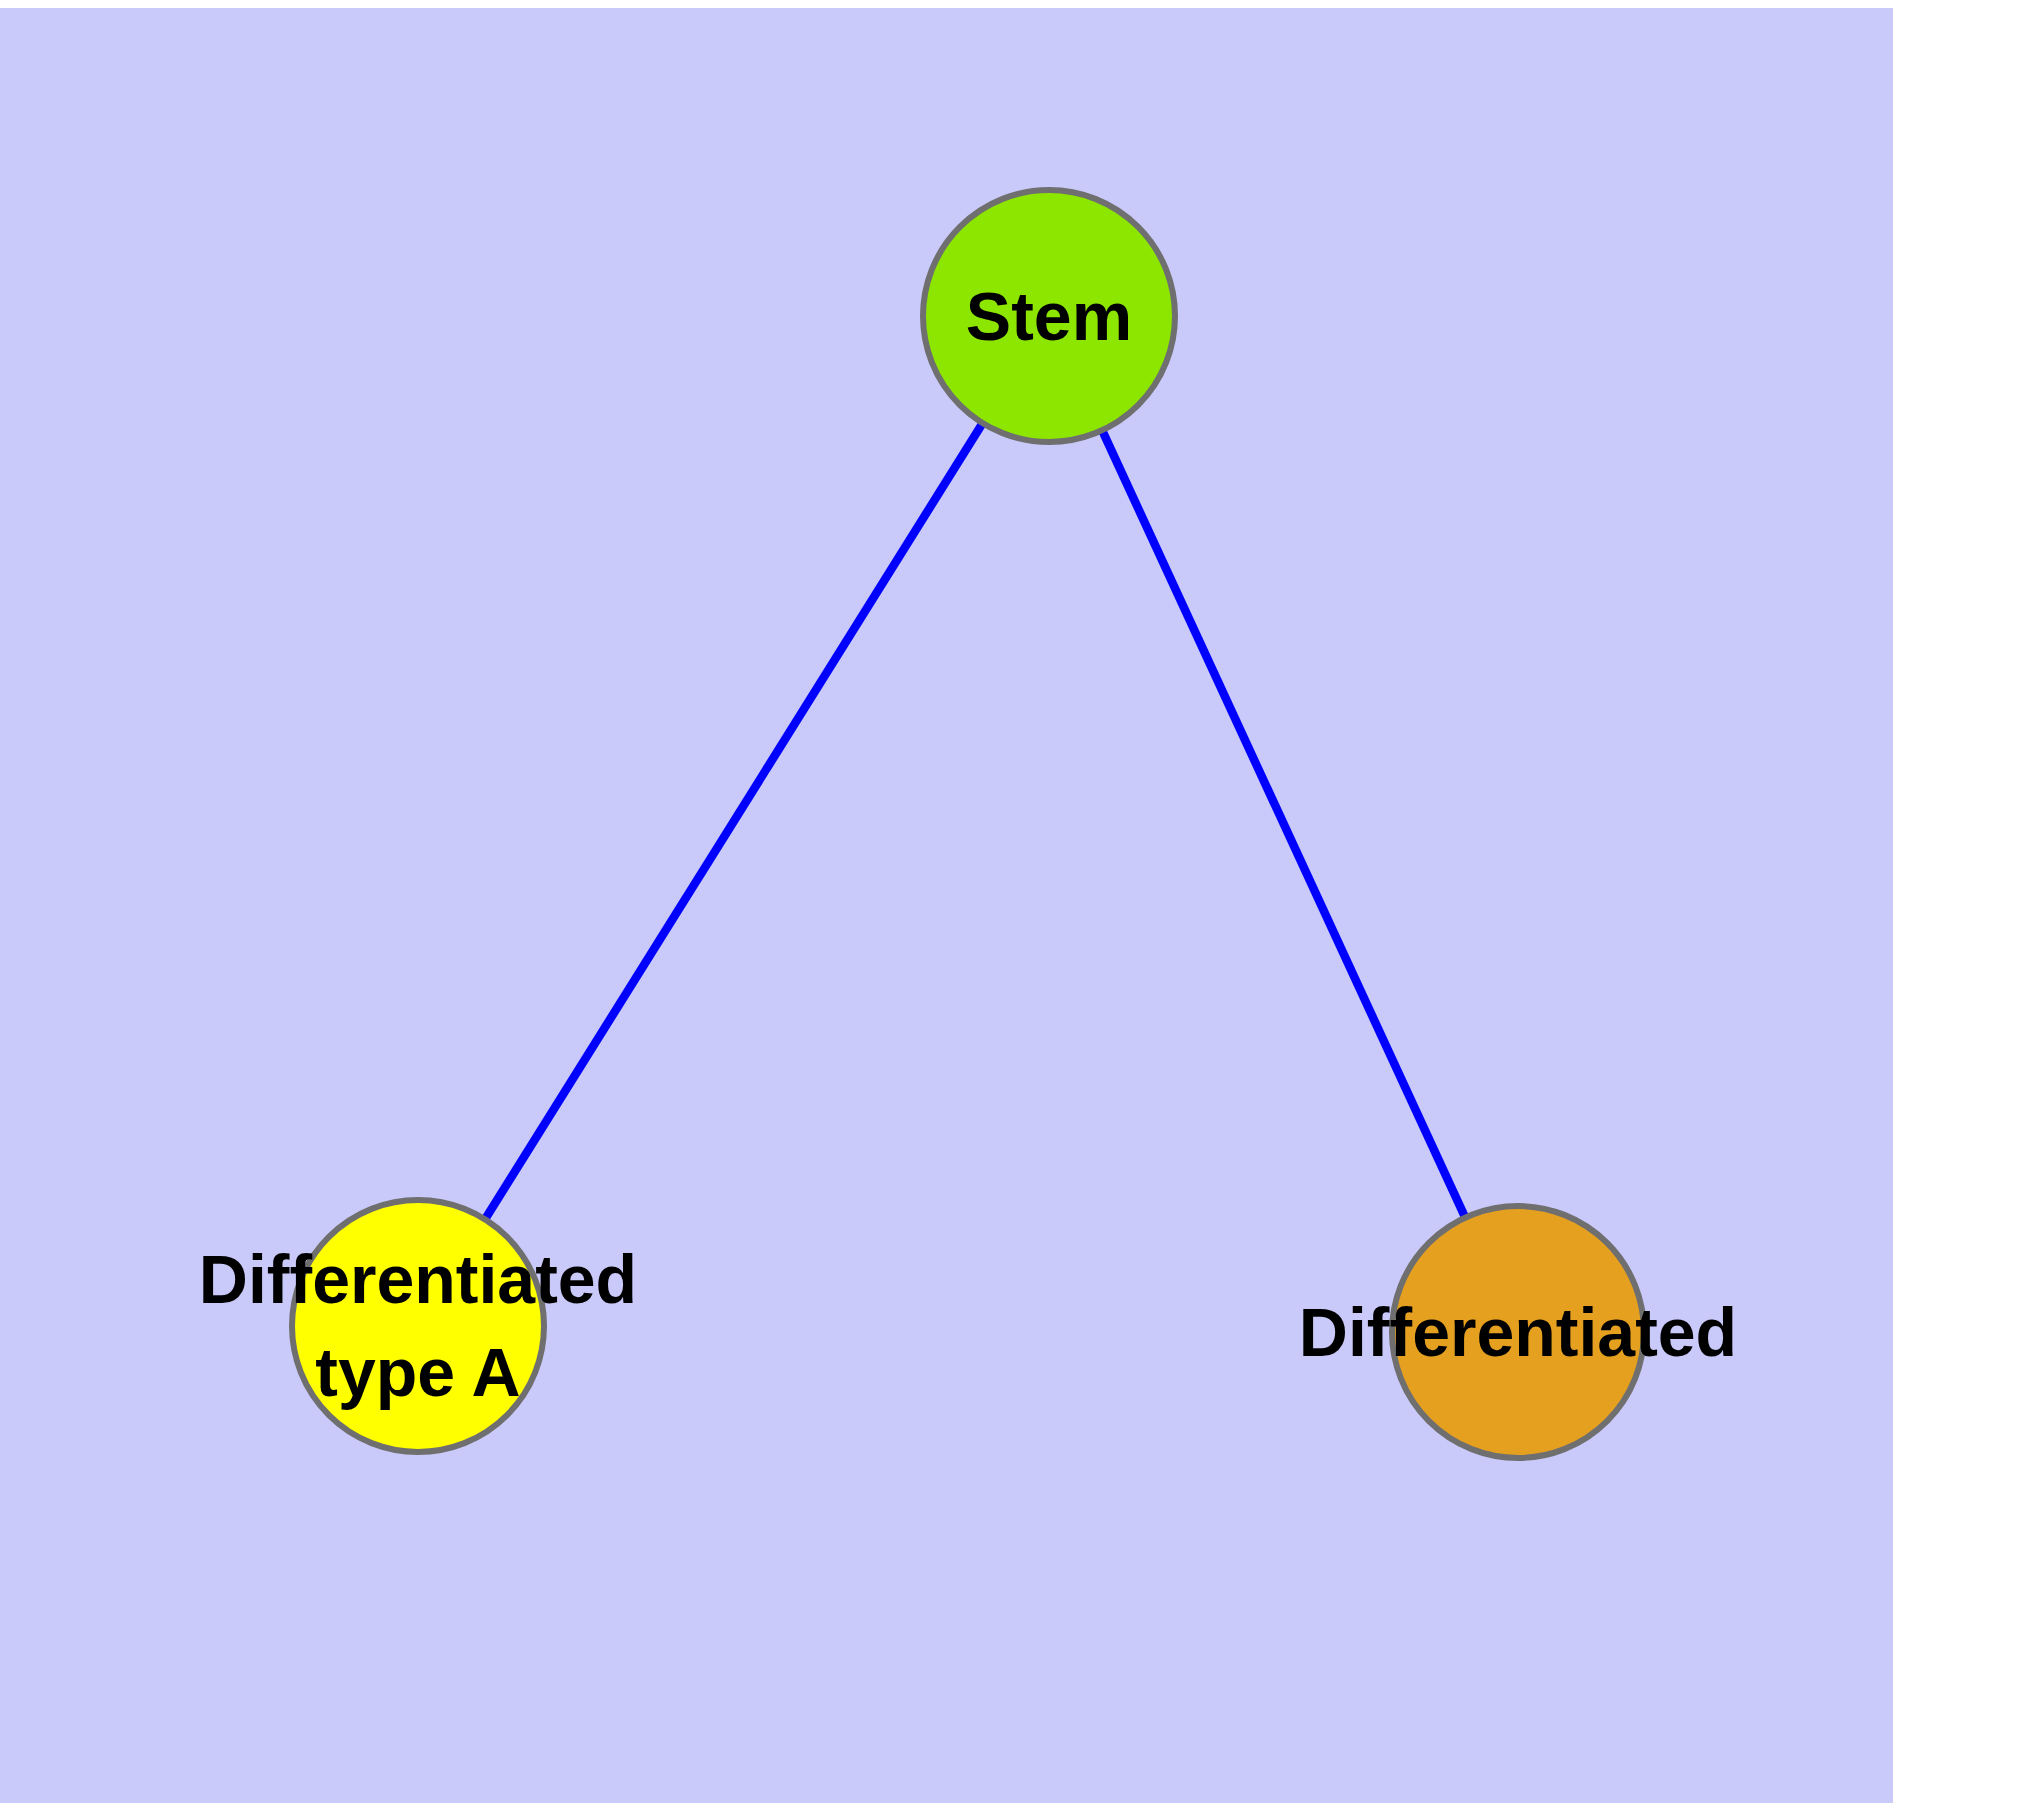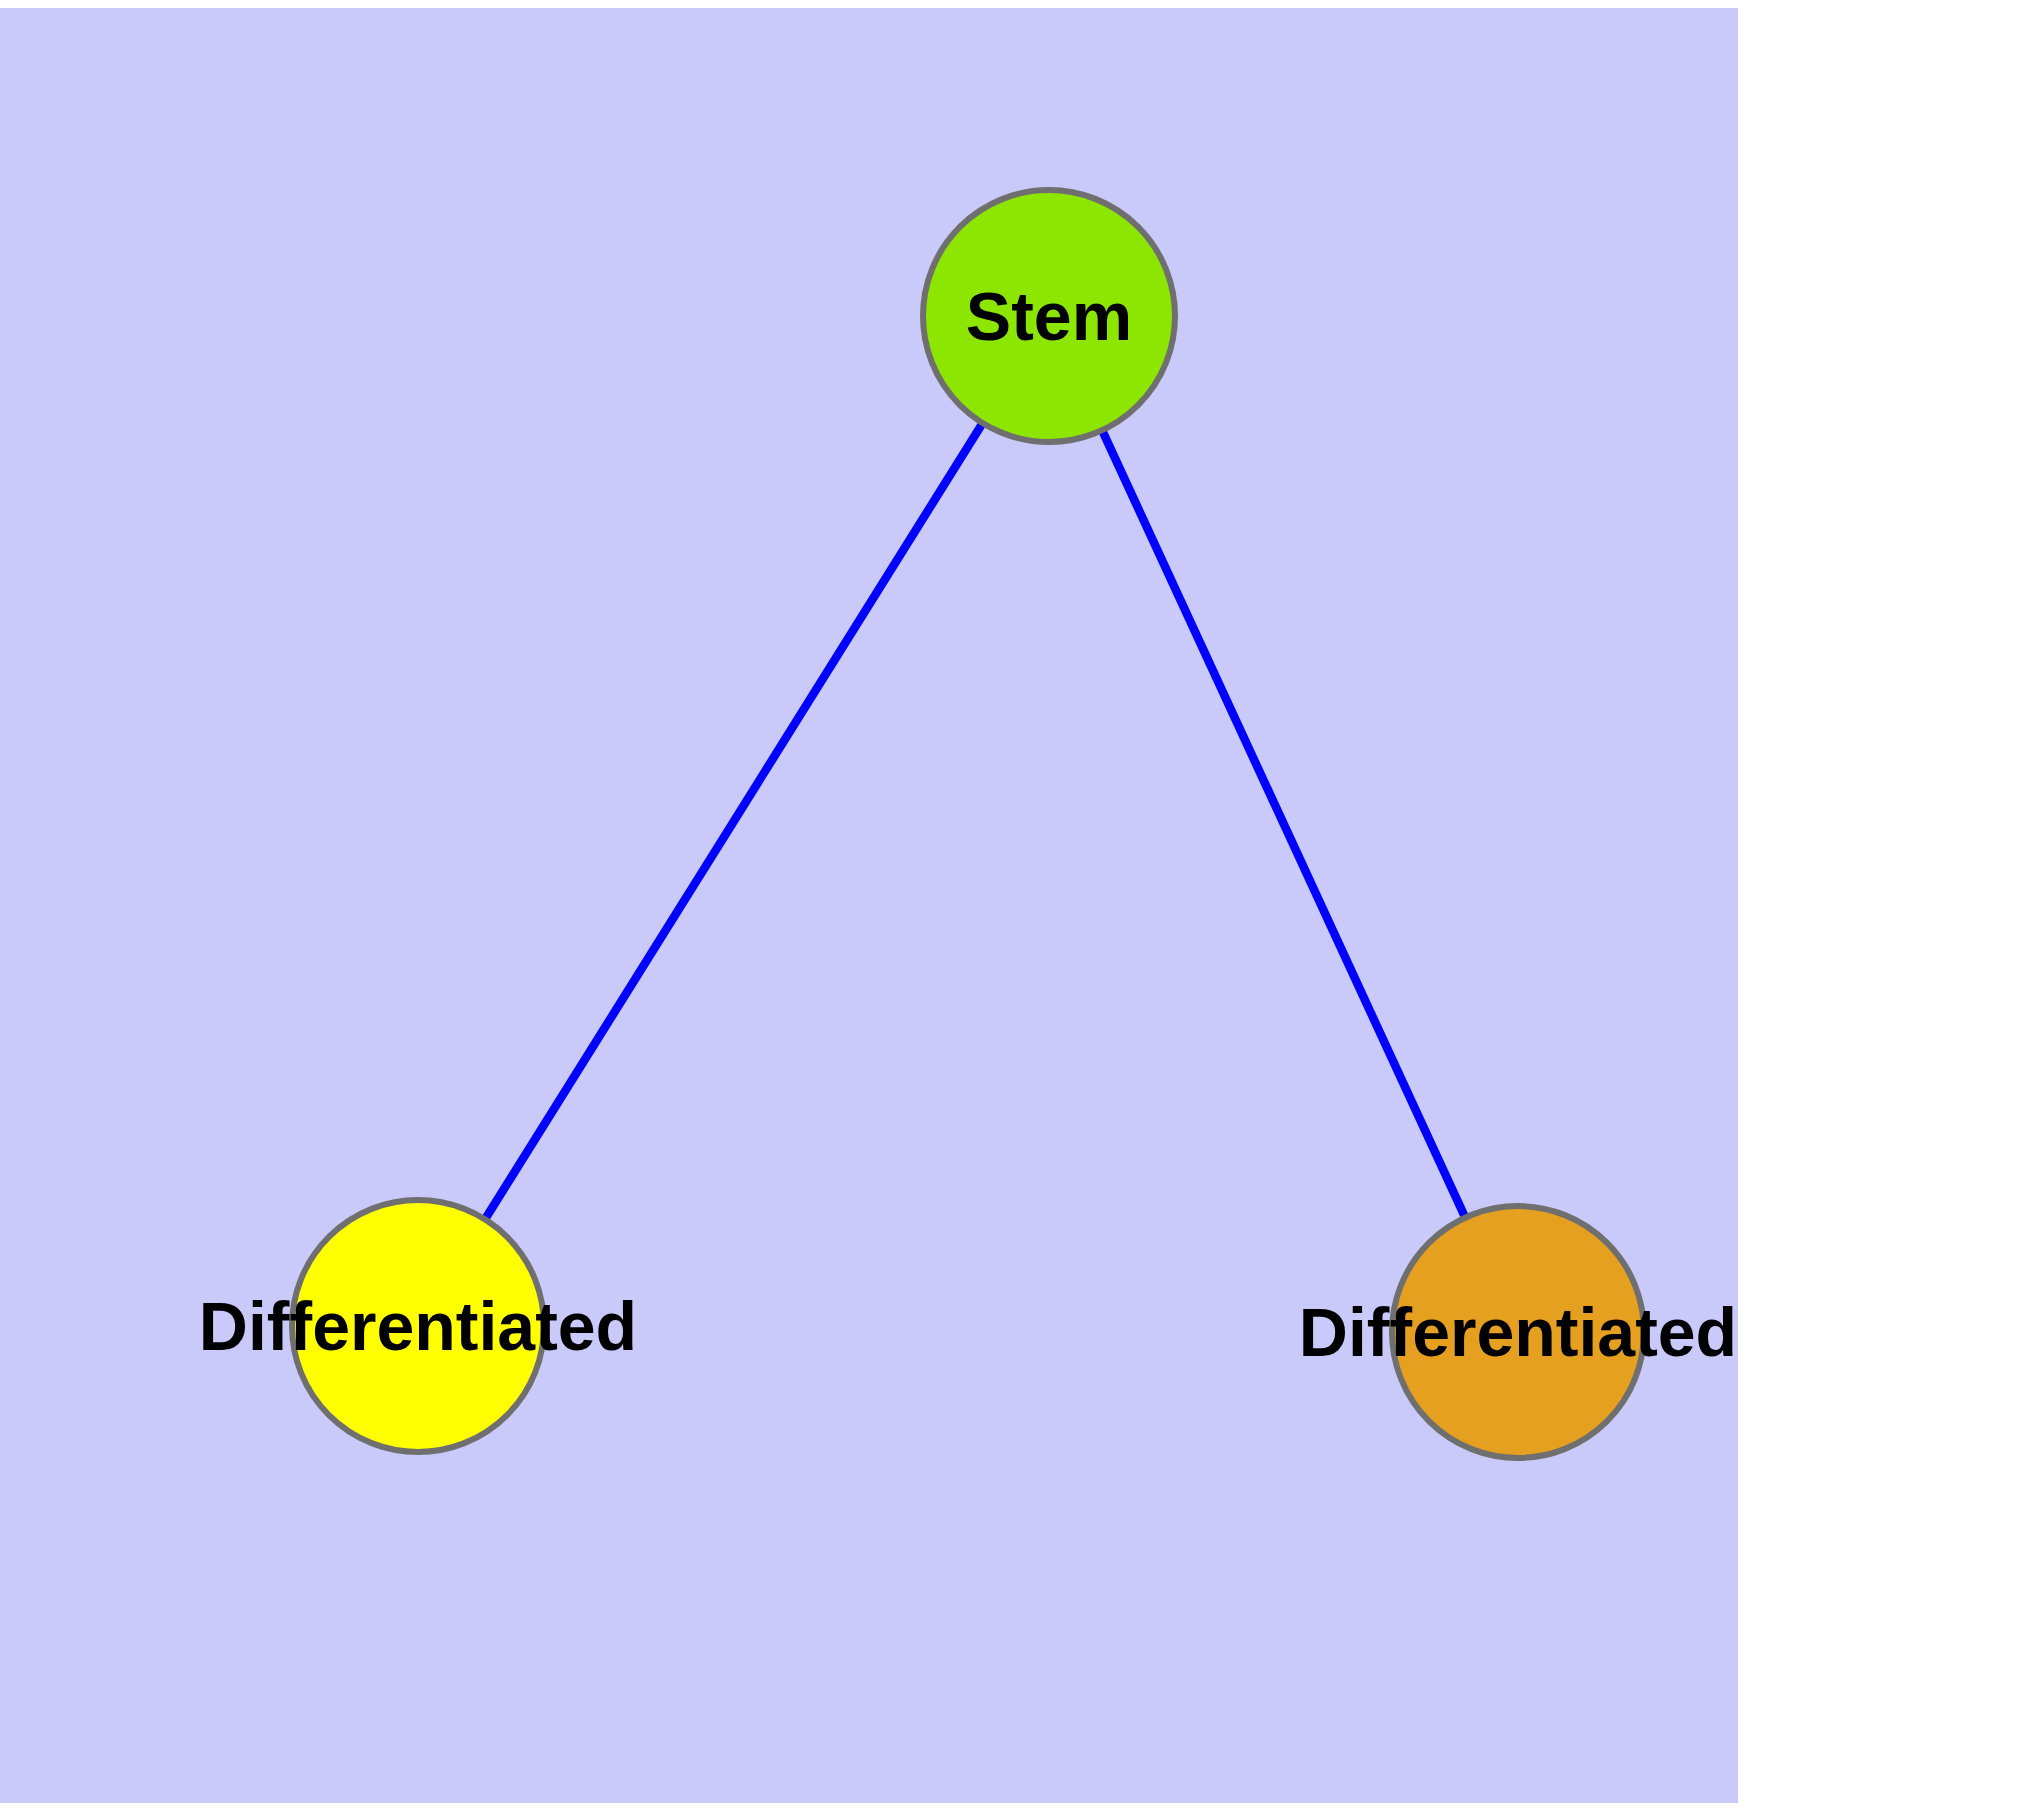--- a/index.html
+++ b/index.html
@@ -1,21 +1,21 @@
 <!DOCTYPE html>
 <html style="--page-bg: #FFFFFF; --plot-bg: #CACAFA; --edge-color: #0000FF; --node-border: #6F6F6F; --label-color: #000000; --fill-stem: #8CE600; --fill-type-a: #FFFF00; --fill-type-b: #E6A020;font-size:13.6px"><head>
 <meta charset="utf-8">
 <style>
   html, body {
     margin: 0;
     padding: 0;
   }
   .canvas {
     position: relative;
-    width: 1738px;
+    width: 1893px;
     height: 1812px;
     background: var(--page-bg, #ffffff);
     overflow: hidden;
     font-family: "Liberation Sans", sans-serif;
   }
   .plot-area {
     position: absolute;
     left: 0;
     right: 0;
     top: 7.6px;
@@ -73,20 +73,21 @@
   <div class="node" style="left:1049px; top:316px; background:var(--fill-stem);"></div>
   <div class="node" style="left:418px; top:1326px; background:var(--fill-type-a);"></div>
   <div class="node" style="left:1518px; top:1332px; background:var(--fill-type-b);"></div>
 
   <div class="node-label" style="left:1049px; top:316px;">
     <div>Stem</div>
   </div>
 
   <div class="node-label" style="left:418px; top:1326px;">
     <div>Differentiated</div>
+    <div>type A</div>
   </div>
 
   <div class="node-label" style="left:1518px; top:1332px;">
     <div>Differentiated</div>
   </div>
 
 </div>
 
 
 </body></html>

